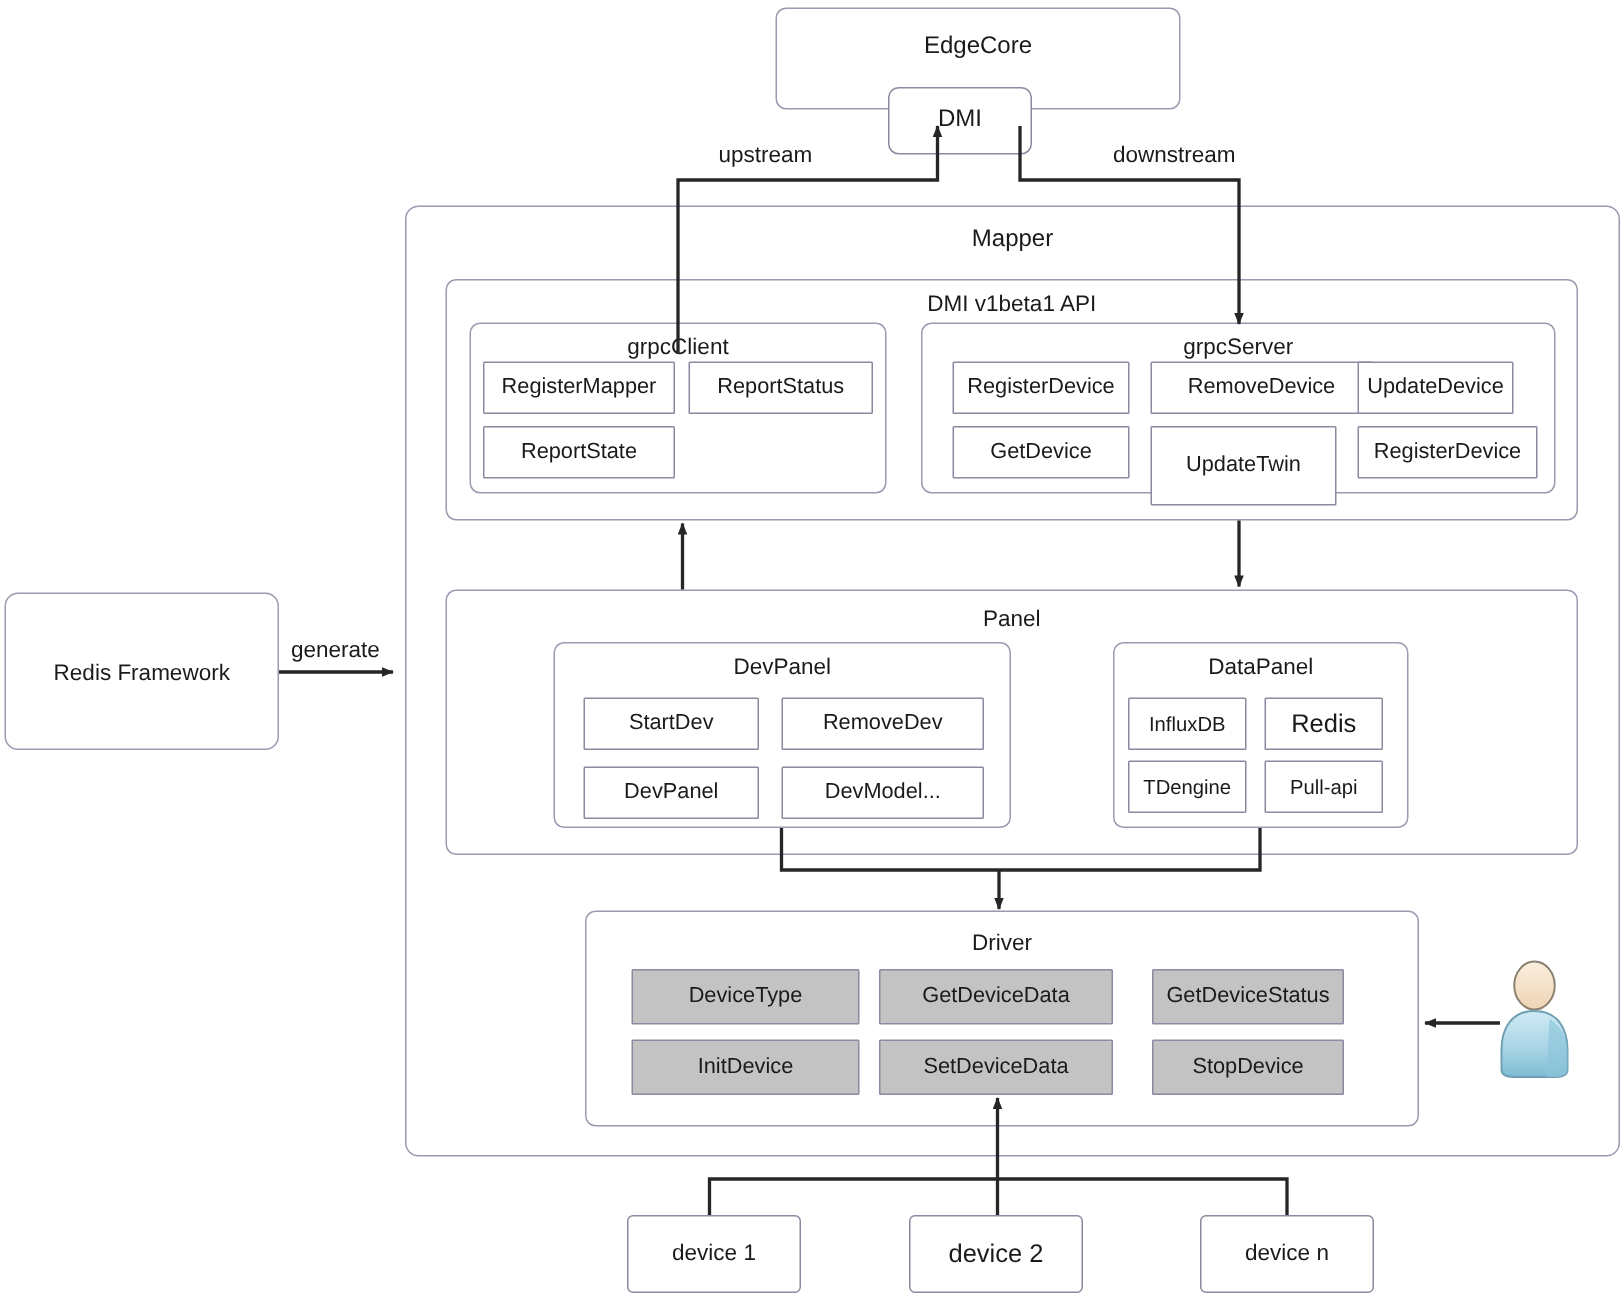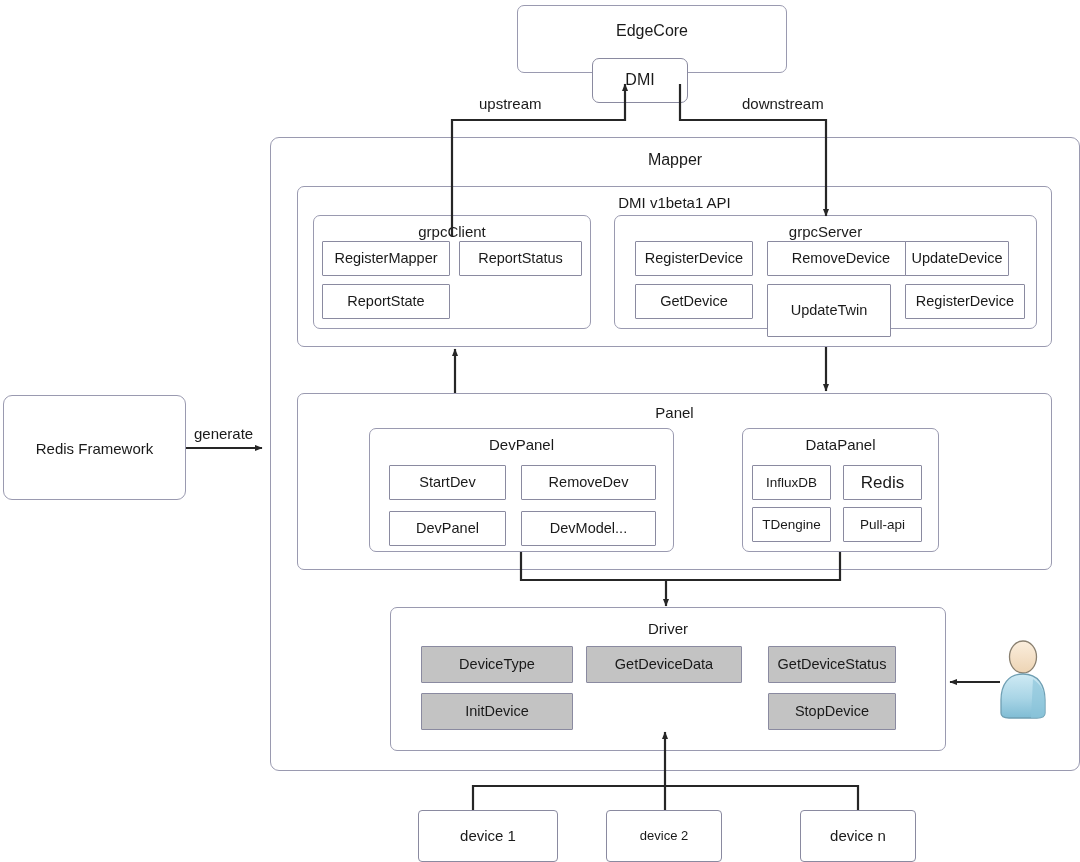--- a/index.html
+++ b/index.html
@@ -219,28 +219,31 @@
   </div>
   <div class="node leaf leaf-gray" style="left:586px; top:646px; width:156px; height:37px;">
     <span>GetDeviceData</span>
   </div>
   <div class="node leaf leaf-gray" style="left:768px; top:646px; width:128px; height:37px;">
     <span>GetDeviceStatus</span>
   </div>
   <div class="node leaf leaf-gray" style="left:421px; top:693px; width:152px; height:37px;">
     <span>InitDevice</span>
   </div>
+  <div class="node leaf leaf-gray" style="left:586px; top:693px; width:156px; height:37px;">
+    <span>SetDeviceData</span>
+  </div>
   <div class="node leaf leaf-gray" style="left:768px; top:693px; width:128px; height:37px;">
     <span>StopDevice</span>
   </div>
 
-  <div class="node rounded-sm" style="left:418px; top:810px; width:140px; height:52px; font-size:15px;align-items:center;">
+  <div class="node rounded-sm" style="left:418px; top:810px; width:116px; height:52px; font-size:15px;align-items:center;">
     <span>device 1</span>
   </div>
-  <div class="node rounded-sm" style="left:606px; top:810px; width:116px; height:52px; font-size:13px;">
+  <div class="node rounded-sm" style="left:606px; top:810px; width:116px; height:52px; font-size:17px;">
     <span>device 2</span>
   </div>
   <div class="node rounded-sm" style="left:800px; top:810px; width:116px; height:52px; font-size:15px;">
     <span>device n</span>
   </div>
 
   <svg id="user-avatar" style="left:995px; top:638px;" width="56" height="82" viewBox="0 0 56 82" xmlns="http://www.w3.org/2000/svg">
     <defs>
       <linearGradient id="bodyGrad" x1="0" y1="0" x2="0" y2="1">
         <stop offset="0%" stop-color="#cfeaf4"></stop>

